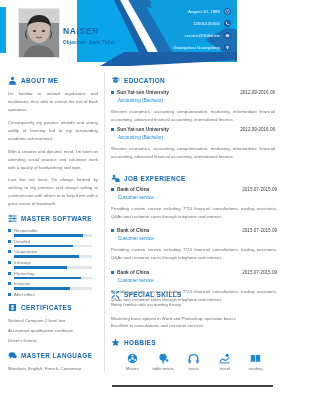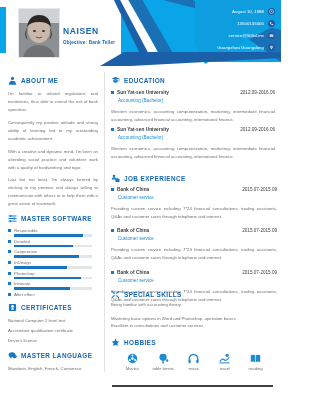--- a/index.html
+++ b/index.html
@@ -3,21 +3,21 @@
 <meta charset="utf-8">
 <style>
   html,body{margin:0;padding:0;background:#ffffff;}
   body{width:281px;height:395px;overflow:hidden;
        font-family:"Liberation Sans","DejaVu Sans",sans-serif;
        -webkit-font-smoothing:antialiased;}
 
   .page{position:relative;width:281px;height:395px;background:#fff;overflow:hidden;}
 
   
-  .header{position:relative;width:281px;height:66px;background:#ffffff;overflow:hidden;}
+  .header{position:relative;width:237px;height:66px;background:#ffffff;overflow:hidden;}
   .hdr-blue{position:absolute;right:0;top:0;width:160px;height:62px;background:#0aa5e8;}
   .hdr-chev1{position:absolute;left:112px;top:-4px;width:46px;height:76px;
              background:#1a5fa8;clip-path:polygon(0 0,16px 0,46px 62px,30px 62px);}
   .hdr-chev2{position:absolute;left:126px;top:-4px;width:52px;height:80px;
              background:#1a6fb5;clip-path:polygon(0 0,14px 0,52px 66px,38px 66px);}
   .hdr-vwhite{position:absolute;left:118px;top:-4px;width:44px;height:80px;
               background:#ffffff;clip-path:polygon(0 0,10px 0,44px 64px,34px 64px);}
   .hdr-diag{position:absolute;right:0;top:0;width:118px;height:62px;
             background:#1a6fb5;clip-path:polygon(0 0,30px 0,118px 62px,118px 30px);}
   .hdr-diag2{position:absolute;right:0;top:0;width:120px;height:64px;

